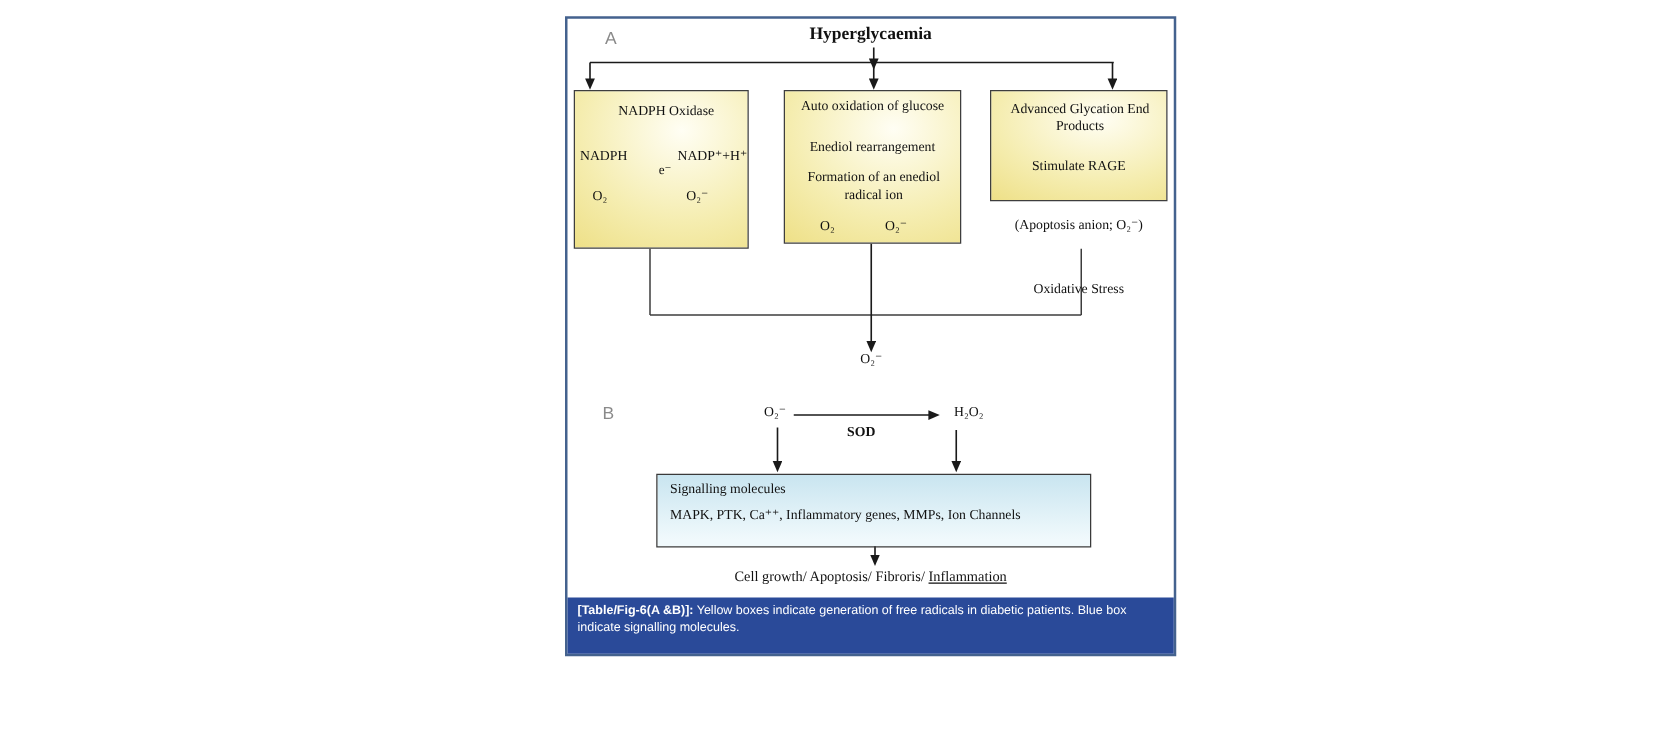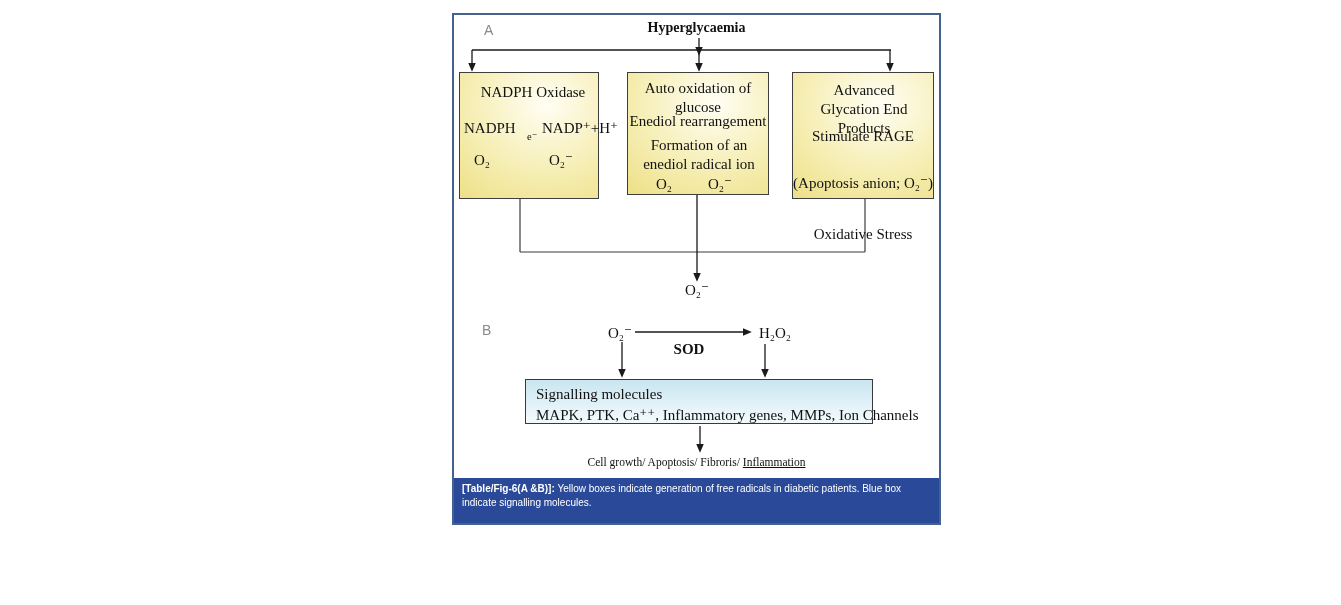--- a/index.html
+++ b/index.html
@@ -10,40 +10,40 @@
     position:absolute; left:452px; top:13px; width:489px; height:512px;
     border:2px solid var(--frame-border); background:#ffffff;
   }
   .diagram { position:absolute; left:0; top:0; width:485px; height:461px; }
   .diagram svg { position:absolute; left:0; top:0; }
 
   .arrow { stroke:var(--line); stroke-width:1.3; fill:none; }
   .conn  { stroke:#3c3c3c; stroke-width:1.2; fill:none; }
   .ahead { fill:var(--line); stroke:none; }
 
-  .txt { position:absolute; font-size:15px; line-height:1.25; white-space:nowrap; }
+  .txt { position:absolute; font-size:11px; line-height:1.25; white-space:nowrap; }
   .ctr { text-align:center; white-space:normal; }
 
   .panel-label {
     position:absolute; font-family:"Liberation Sans","DejaVu Sans",sans-serif;
     font-size:14px; color:#8a8a8a;
   }
   .fig-title {
     position:absolute; left:0; top:5px; width:100%; text-align:center;
     font-size:14px; font-weight:bold;
   }
 
   .ybox {
     position:absolute;
     background: radial-gradient(ellipse 130% 130% at 62% 25%,
        var(--yellow-light) 0%, var(--yellow-mid) 45%, var(--yellow-deep) 100%);
     border:1px solid #3e3e3e;
   }
   .bluebox {
-    position:absolute; left:71px; top:364px; width:348px; height:45px;
+    position:absolute; left:71px; top:364px; width:348px; height:59px;
     background: linear-gradient(to bottom, var(--blue-light) 0%, var(--blue-fade) 90%);
     border:1.5px solid #3a3a3a;
     text-align:right;
   }
   .bluebox .txt { left:10px; }
 
   .outcome { position:absolute; left:0; top:441px; width:100%; text-align:center; font-size:11.5px; }
   .outcome .und { text-decoration:underline; }
 
   .caption {
@@ -129,21 +129,21 @@
     </div>
 
     <div class="ybox" style="left:173px; top:57px; width:142px; height:123px;">
       <div class="txt ctr" style="left:0; top:6px; width:100%;">Auto oxidation of glucose</div>
       <div class="txt ctr" style="left:0; top:39px; width:100%;">Enediol rearrangement</div>
       <div class="txt ctr" style="left:6px; top:63px; width:130px;">Formation of an enediol radical ion</div>
       <div class="txt" style="left:28px; top:102px;">O₂</div>
       <div class="txt" style="left:80px; top:102px;">O₂⁻</div>
     </div>
 
-    <div class="ybox" style="left:338px; top:57px; width:142px; height:127px;">
+    <div class="ybox" style="left:338px; top:57px; width:142px; height:89px;">
       <div class="txt ctr" style="left:11px; top:8px; width:120px;">Advanced Glycation End Products</div>
       <div class="txt ctr" style="left:0; top:54px; width:100%;">Stimulate RAGE</div>
       <div class="txt ctr" style="left:0; top:104px; width:100%;margin-top:48px;">Oxidative Stress</div>
       <div class="txt ctr" style="left:0; top:101px; width:100%;">(Apoptosis anion; O₂⁻)</div>
     </div>
 
     <div class="txt ctr" style="left:223px; top:266px; width:40px;">O₂⁻</div>
 
     <div class="panel-label" style="left:28px; top:307px;">B</div>
     <div class="txt ctr" style="left:150px; top:309px; width:32px;">O₂⁻</div>

